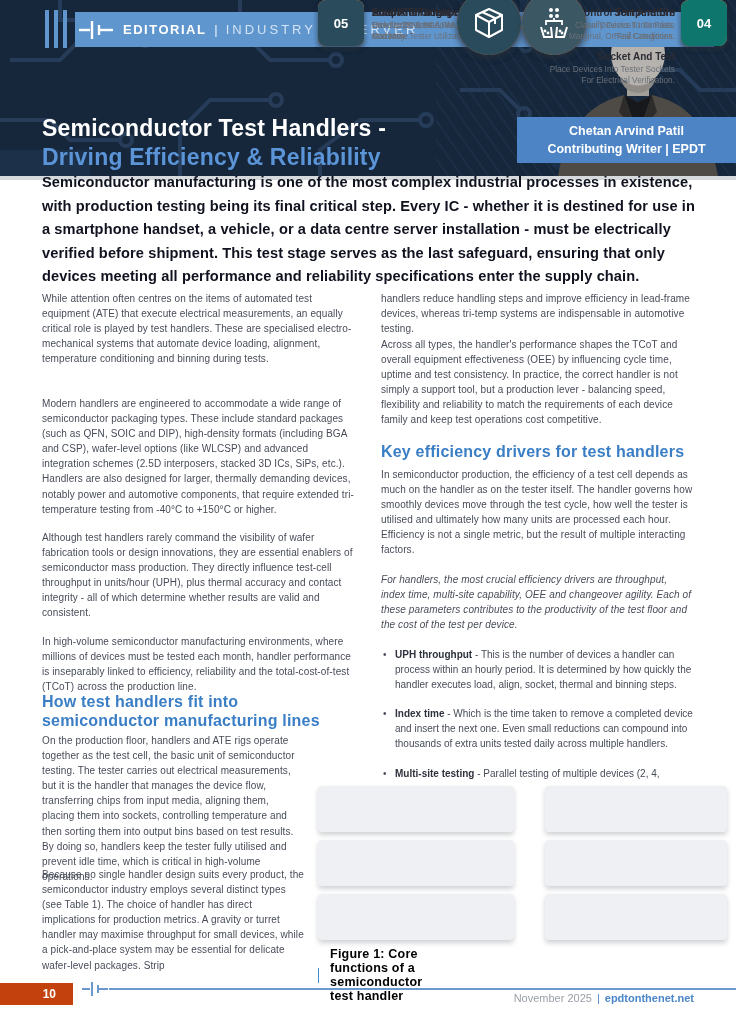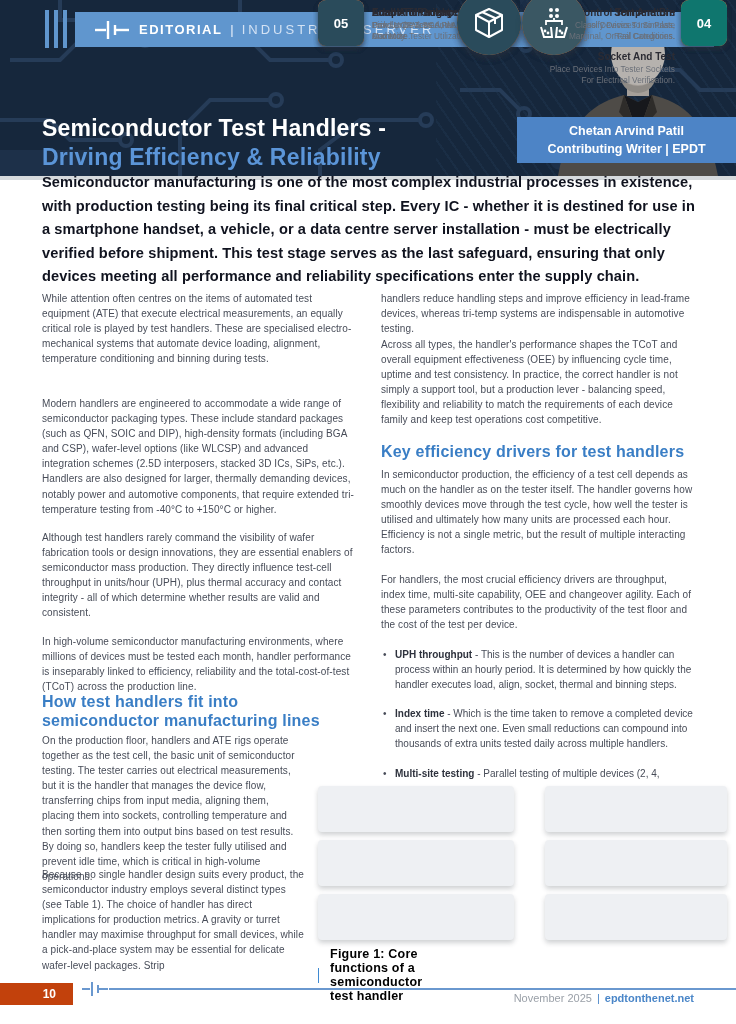--- a/index.html
+++ b/index.html
@@ -14,21 +14,21 @@
   .header { position:absolute; left:0; top:0; width:736px; height:176px; background:#16273c; overflow:hidden; }
   .header .circuit { position:absolute; left:0; top:0; }
   .header .hatch { position:absolute; right:0; top:0; width:300px; height:176px; opacity:.35;
     background:repeating-linear-gradient(55deg, transparent 0 9px, #223a55 9px 11px); }
   .hdr-divider { position:absolute; left:0; top:176px; width:736px; height:4px; background:#d6dadd; }
 
   .top-bars { position:absolute; left:45px; top:10px; display:flex; gap:5px; }
   .top-bars span { display:block; width:4px; height:38px; background:#6096ce; }
 
   .banner { position:absolute; left:75px; top:12px; width:639px; height:35px; background:#6096ce;
-    display:flex; align-items:center; padding-left:20px; }
+    display:flex; align-items:center; padding-left:4px; }
   .banner .cap-icon { margin-right:10px; }
   .banner .ed { color:#ffffff; font-weight:bold; font-size:13px; letter-spacing:1.5px; }
   .banner .sep { color:#eaf2fb; font-size:13px; margin:0 8px; }
   .banner .ob { color:#d3e2f4; font-size:13px; letter-spacing:3px; }
 
   .portrait { position:absolute; right:0; top:2px; width:196px; height:174px; }
 
   .titles { position:absolute; left:42px; top:82px; line-height:29px;margin-top:32px; }
   .title-1 { color:#ffffff; font-size:23px; font-weight:bold; letter-spacing:.2px; }
   .title-2 { color:#5b95d8; font-size:23px; font-weight:bold; letter-spacing:.2px; }
@@ -47,21 +47,21 @@
   .col-r { left:381px; width:313px; }
   .h2 { position:absolute; color:#3a7ec5; font-weight:bold; font-size:16px; line-height:19px; letter-spacing:.2px; }
 
   .lp1 { top:291px; } .lp2 { top:396px; } .lp3 { top:530px; } .lp4 { top:634px; }
   .lh2 { left:42px; top:692px; width:290px; }
   .lp5 { top:733px; } .lp6 { top:867px; width:262px; }
   .wrap-spacer { float:right; width:54px; height:120px; margin-top:50px; }
 
   .rp1 { top:291px; } .rp2 { top:337px; }
   .rh2 { left:381px; top:442px; width:313px; }
-  .rp3 { top:467px; } .rp4 { top:572px; }
+  .rp3 { top:467px; } .rp4 { top:572px;font-style:italic; }
 
   .bullets { position:absolute; left:381px; top:647px; width:313px; list-style:none; }
   .bullets li { position:relative; padding-left:14px; margin-bottom:14px;
     font-size:10px; line-height:15.1px; color:#474c58; }
   .bullets li::before { content:"•"; position:absolute; left:2px; top:0; color:#474c58; }
   .bullets .term { font-weight:bold; color:#2e323d; }
 
   
   .figure { position:absolute; left:0; top:0; }
   .ribbon { position:absolute; top:0; height:46px; background:#eef0f3; border-radius:4px;

